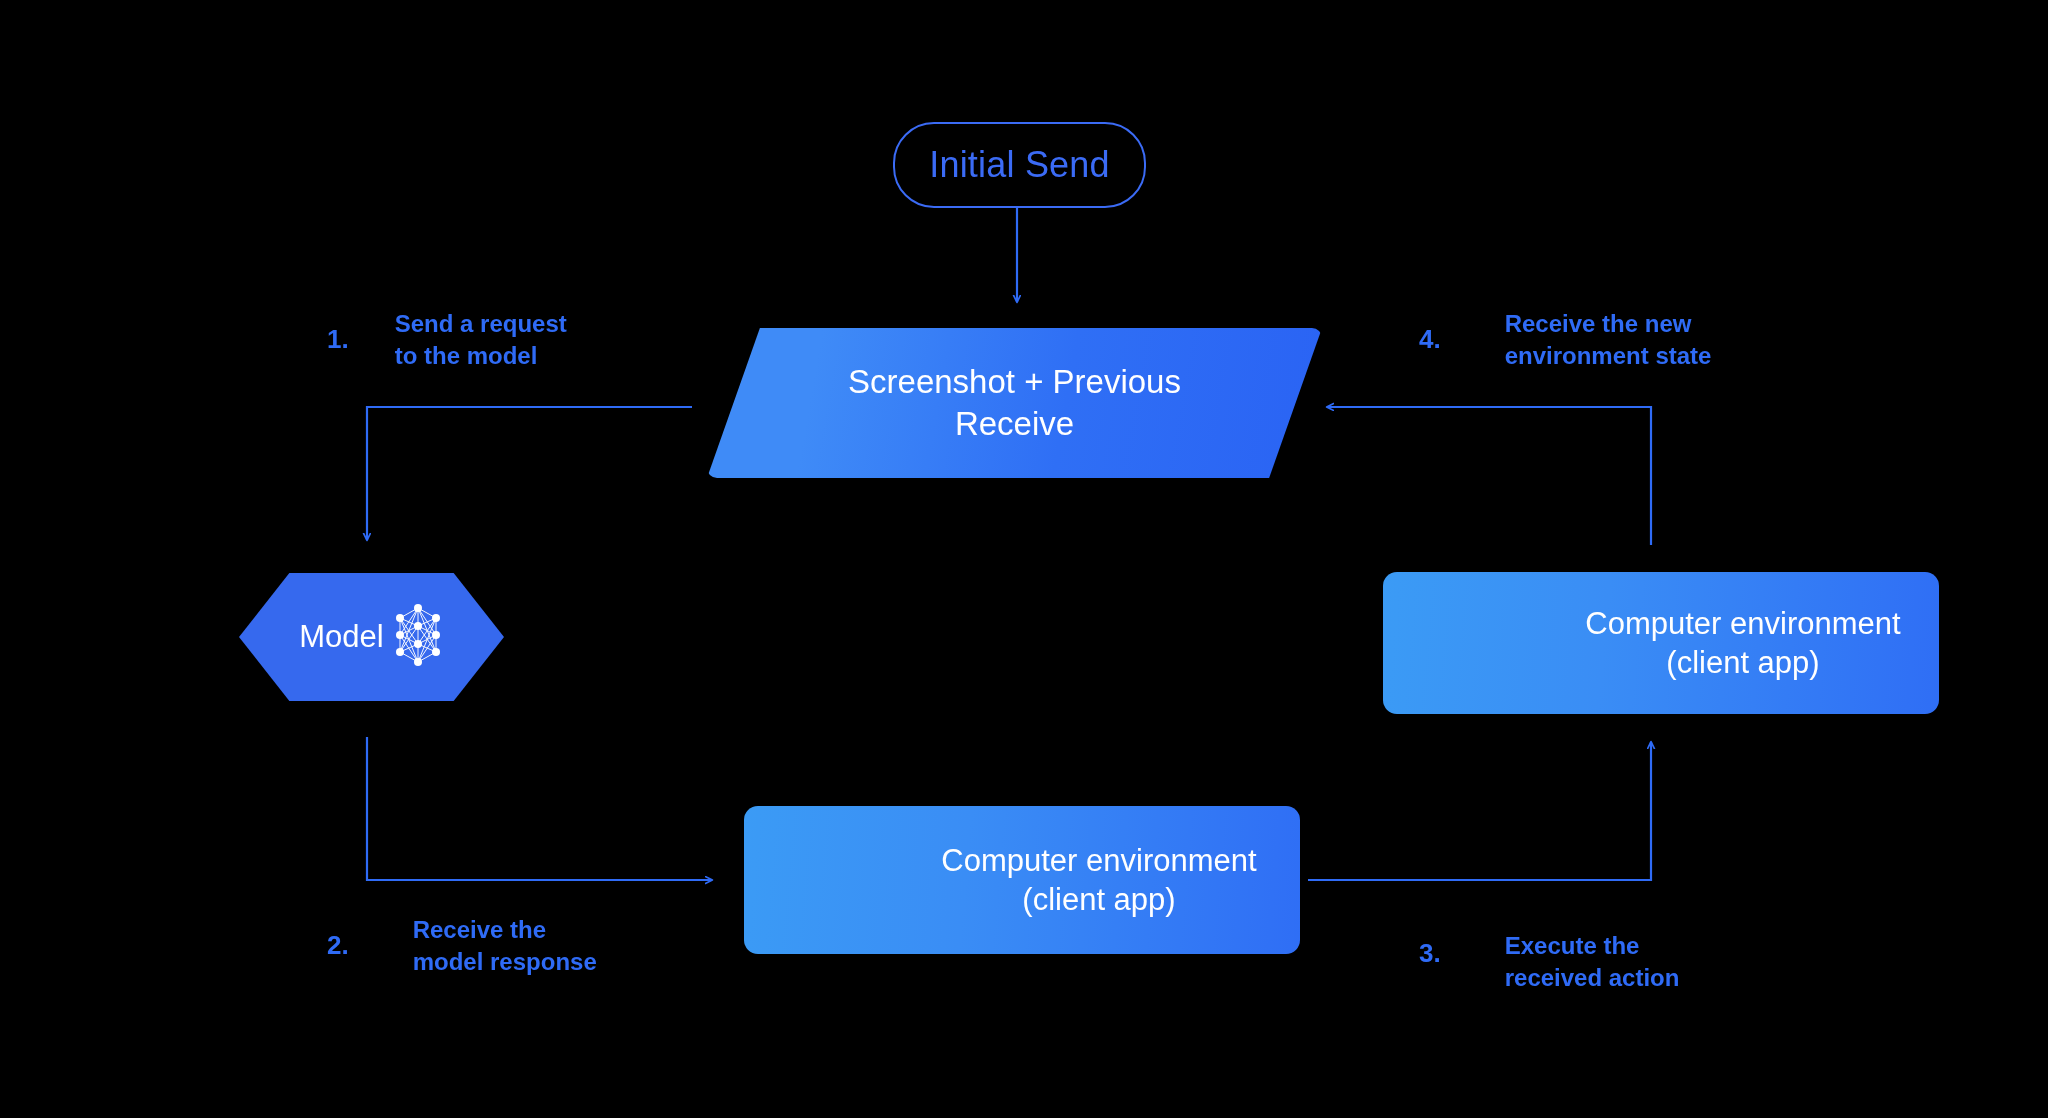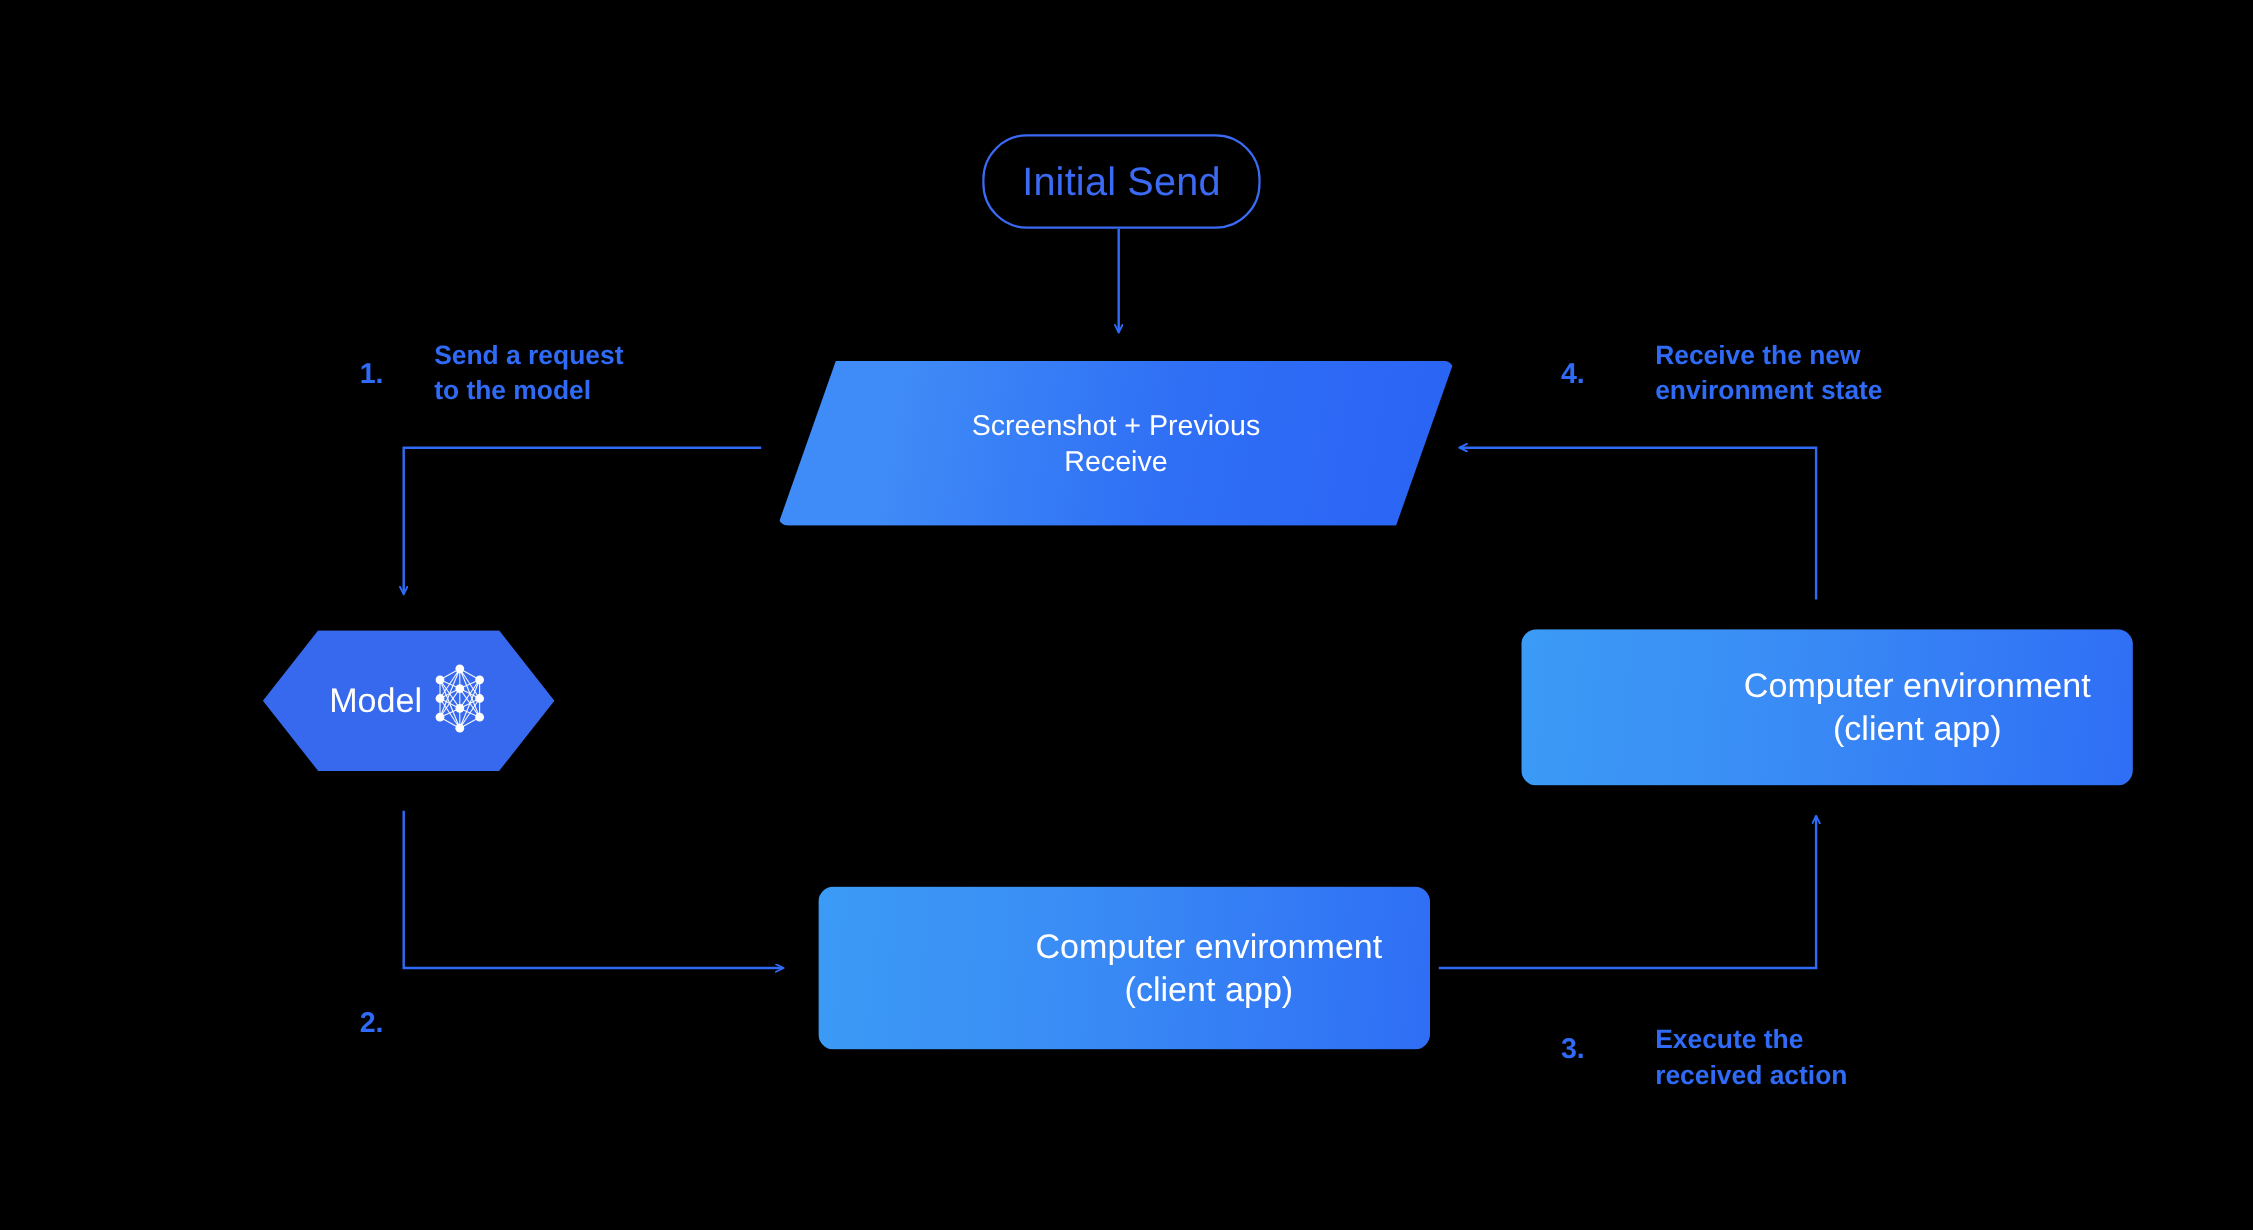--- a/index.html
+++ b/index.html
@@ -25,21 +25,21 @@
   .para-wrap{position:absolute;left:707px;top:328px;width:615px;height:150px;}
   .para-shape{
     position:absolute;inset:0;
     background:linear-gradient(100deg,#3f8bf7 0%,#3f8bf7 18%,#2f6ff5 58%,#2a63f4 100%);
     clip-path:polygon(8.6% 0%, 100% 0%, 91.4% 100%, 0% 100%);
     border-radius:10px;
   }
   .para-label{
     position:absolute;inset:0;display:flex;flex-direction:column;
     align-items:center;justify-content:center;
-    color:#fff;font-size:26px;line-height:1.27;text-align:center;
+    color:#fff;font-size:33px;line-height:1.27;text-align:center;
   }
 
   
   .hex-wrap{position:absolute;left:239px;top:573px;width:265px;height:128px;}
   .hex-shape{
     position:absolute;inset:0;background:#3669ee;
     clip-path:polygon(19% 0%, 81% 0%, 100% 50%, 81% 100%, 19% 100%, 0% 50%);
   }
   .hex-inner{
     position:absolute;inset:0;display:flex;align-items:center;justify-content:center;gap:8px;
@@ -155,20 +155,22 @@
 
   </div>
 
   <div class="step" id="step-1">
     <span class="num">1.</span>
     <span class="cap">Send a request
 to the model</span>
   </div>
   <div class="step" id="step-2">
     <span class="num">2.</span>
+    <span class="cap">Receive the
+model response</span>
   </div>
   <div class="step" id="step-3">
     <span class="num">3.</span>
     <span class="cap">Execute the
 received action</span>
   </div>
   <div class="step" id="step-4">
     <span class="num">4.</span>
     <span class="cap">Receive the new
 environment state</span>

